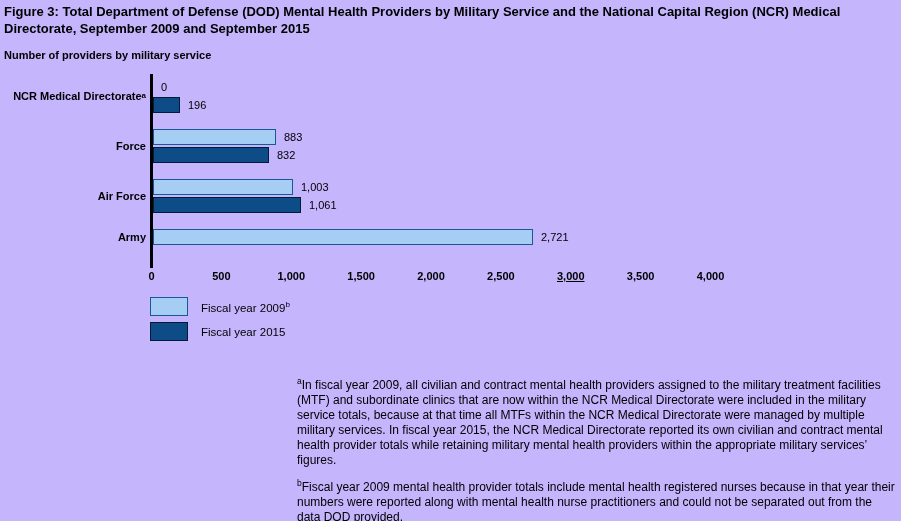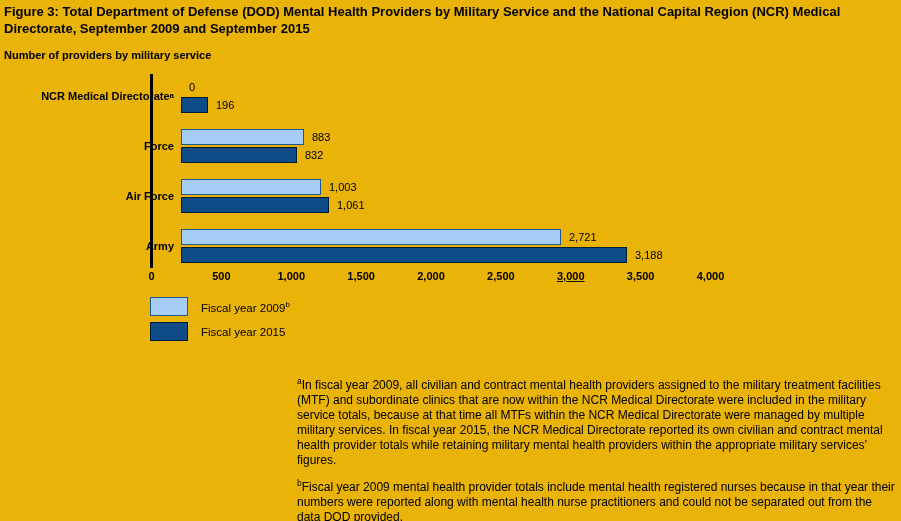--- a/index.html
+++ b/index.html
@@ -1,20 +1,20 @@
 <!DOCTYPE html>
 <html><head>
 <meta charset="utf-8">
 <style>
   html, body { margin: 0; padding: 0; background: #fff; }
   .page {
     position: relative;
     width: 901px;
     height: 521px;
-    background: #eab308;
+    background: #c4b5fd;
     font-family: "Liberation Sans", sans-serif;
     color: #000;
     overflow: hidden;
   }
   .figure-title {
     position: absolute;
     left: 4px; top: 3px;
     width: 893px;
     font-size: 13px;
     font-weight: bold;
@@ -29,21 +29,21 @@
   .y-axis-line {
     position: absolute;
     left: 150px; top: 74px;
     width: 3px; height: 194px;
     background: #000;
   }
   .chart {
     position: absolute;
     left: 0; top: 78px;
   }
-  .group { display: flex; margin-bottom: 14px; padding-left: 28px; }
+  .group { display: flex; margin-bottom: 14px; }
   .cat {
     width: 146px;
     display: flex;
     align-items: center;
     justify-content: flex-end;
     text-align: right;
     font-size: 11px;
     font-weight: bold;
     line-height: 12px;
   }
@@ -131,24 +131,20 @@
           </div>
         </div>
       </div>
       <div class="group">
         <div class="cat">Army</div>
         <div class="bars">
           <div class="bar-row">
             <div class="bar has-border" style="width: 380px; background: rgb(166, 205, 243); border-color: rgb(27, 87, 147);"></div>
             <span class="val">2,721</span>
           </div>
-          <div class="bar-row">
-            <div class="bar has-border" style="width: 446px; background: rgb(13, 76, 135); border-color: rgb(2, 28, 51);"></div>
-            <span class="val">3,188</span>
-          </div>
         </div>
       </div>
     </div>
   <div class="ticks">
       <span class="tick" style="left: 151.5px;">0</span>
       <span class="tick" style="left: 221.375px;">500</span>
       <span class="tick" style="left: 291.25px;">1,000</span>
       <span class="tick" style="left: 361.125px;">1,500</span>
       <span class="tick" style="left: 431px;">2,000</span>
       <span class="tick" style="left: 500.875px;">2,500</span>

